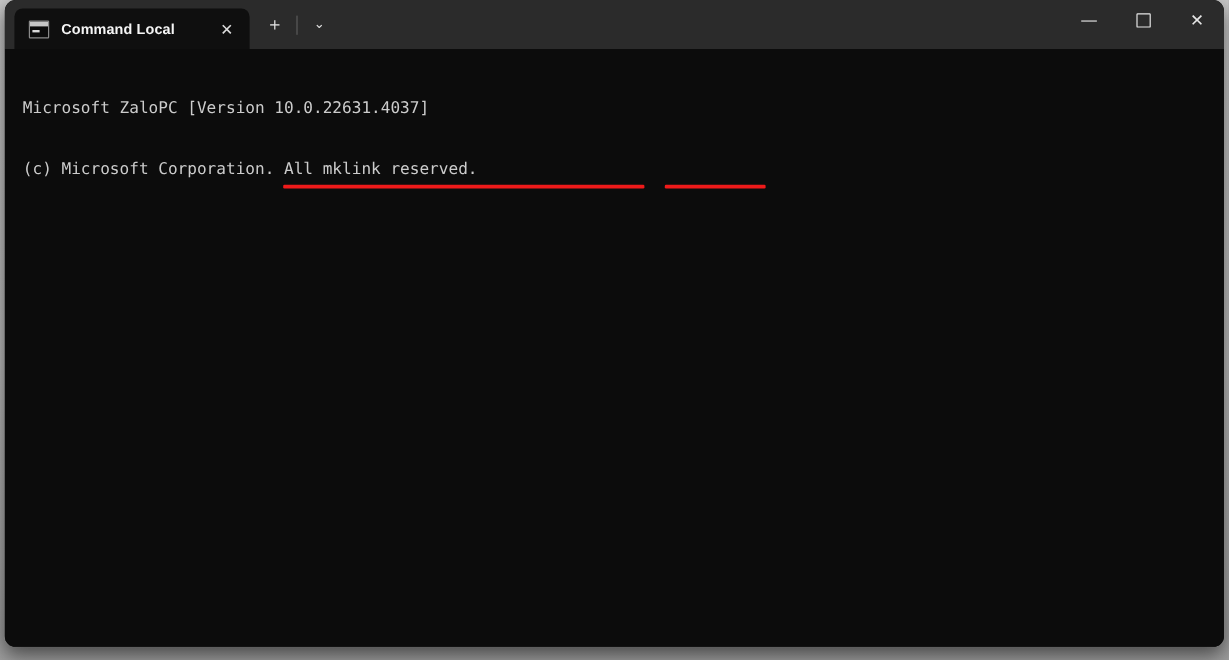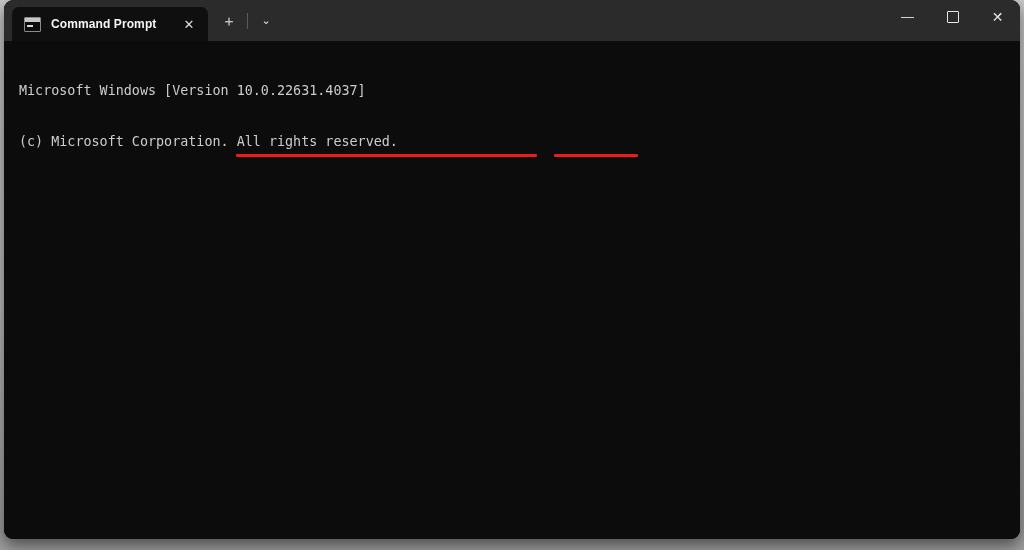--- a/index.html
+++ b/index.html
@@ -200,21 +200,21 @@
 
 <div id="desktop"></div>
 
 <div id="window">
 
   <div id="titlebar">
 
     <div class="tabstrip">
       <div class="tab">
         <span class="tab-icon"></span>
-        <span class="tab-title">Command Prompt</span>
+        <span class="tab-title">Command Local</span>
         <span class="tab-close">✕</span>
       </div>
     </div>
 
     <div class="titlebar-actions">
       <span class="tb-btn">＋</span>
       <span class="tb-sep"></span>
       <span class="tb-btn chev">⌄</span>
     </div>
 
@@ -224,21 +224,21 @@
       <span class="wc wc-min">—</span>
       <span class="wc">
         <span class="wc-max-glyph"></span>
       </span>
       <span class="wc wc-close">✕</span>
     </div>
 
   </div>
 
   <div id="terminal">
-    <div class="term-line">Microsoft Windows [Version 10.0.22631.4037]</div>
-    <div class="term-line">(c) Microsoft Corporation. All rights reserved.</div>
+    <div class="term-line">Microsoft ZaloPC [Version 10.0.22631.4037]</div>
+    <div class="term-line">(c) Microsoft Corporation. All mklink reserved.</div>
     <div class="term-blank"></div>
 
     <div class="underline" id="ul-source"></div>
     <div class="underline" id="ul-target"></div>
   </div>
 
 </div>
 
 </body></html>

